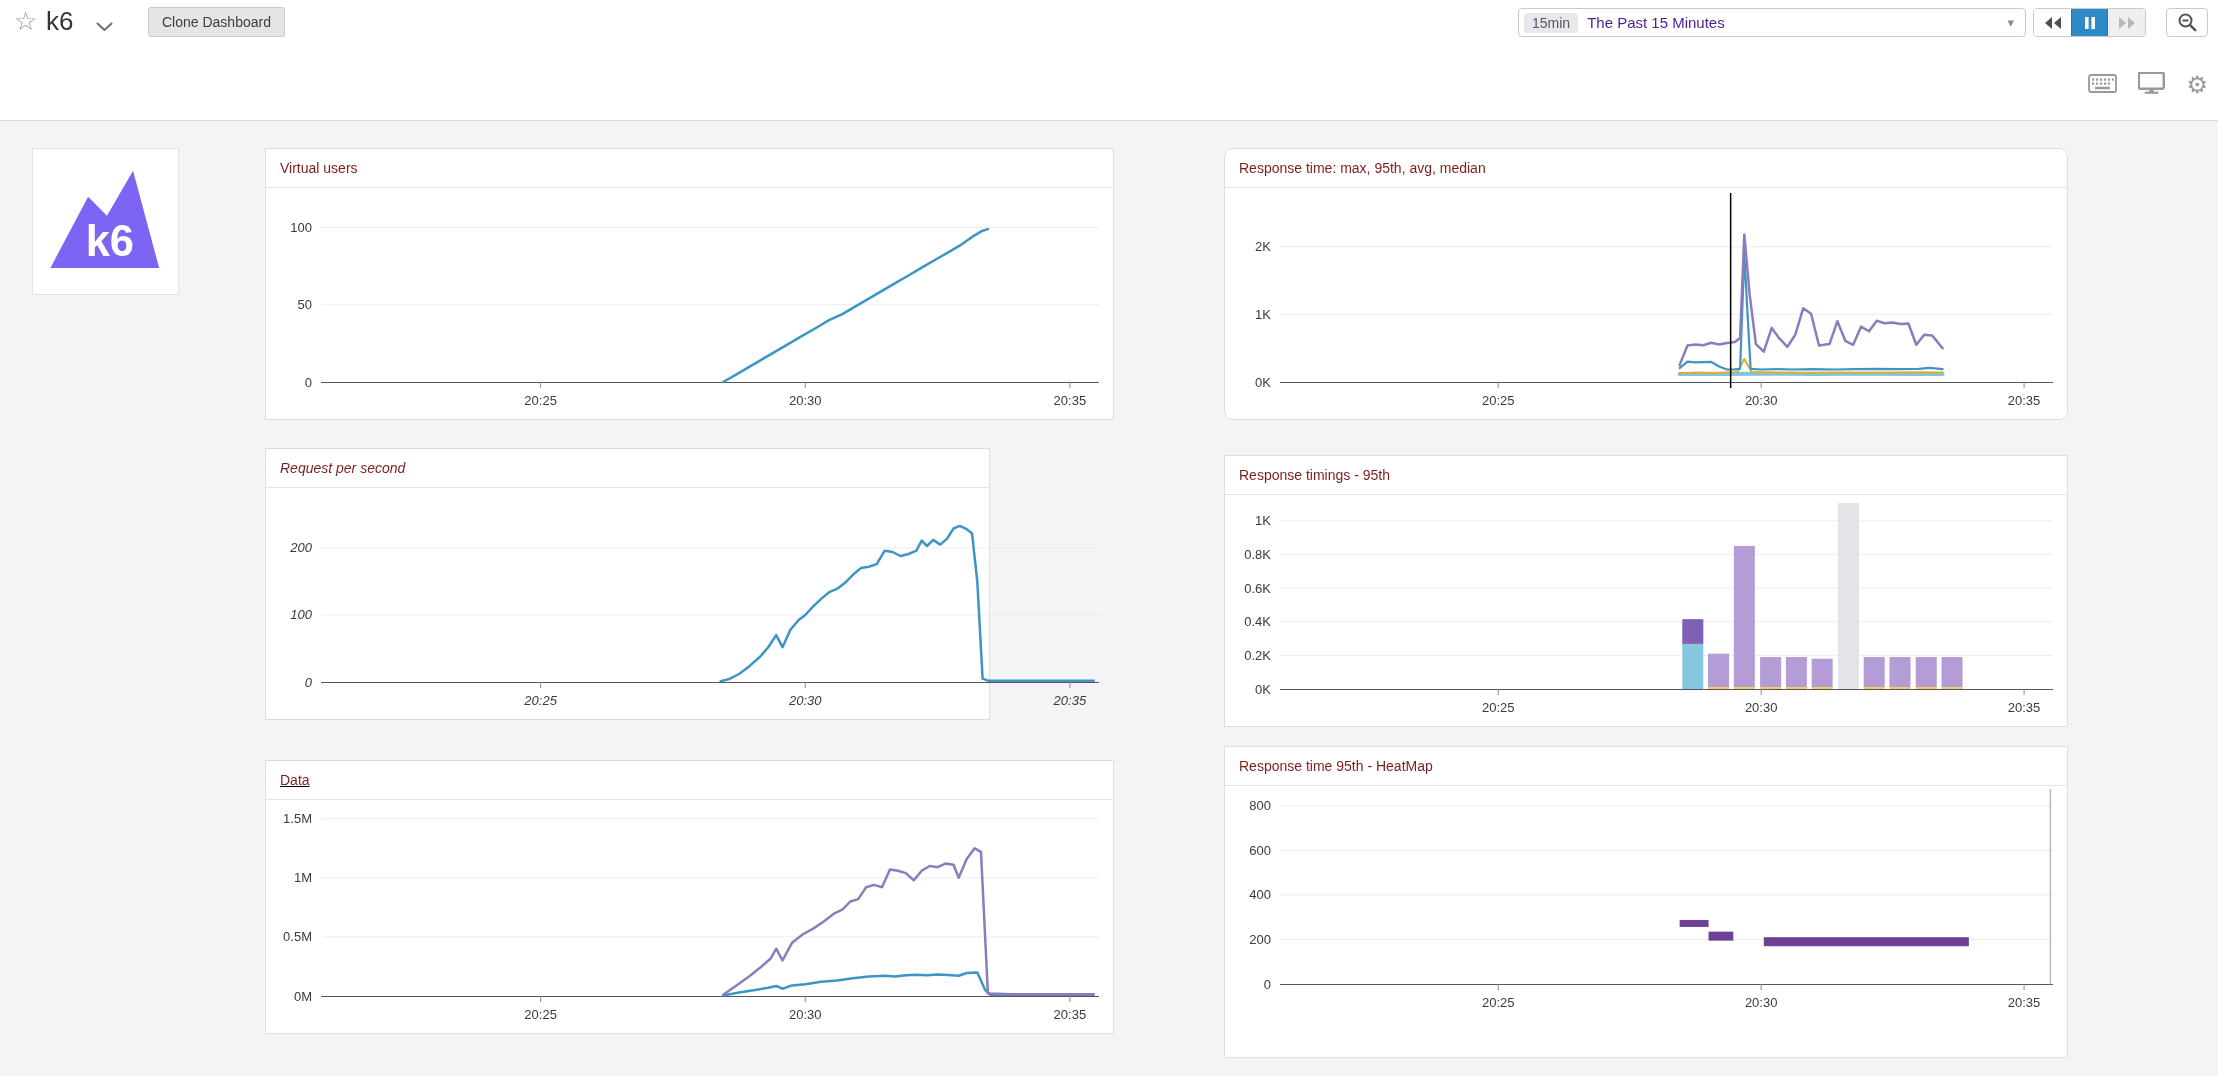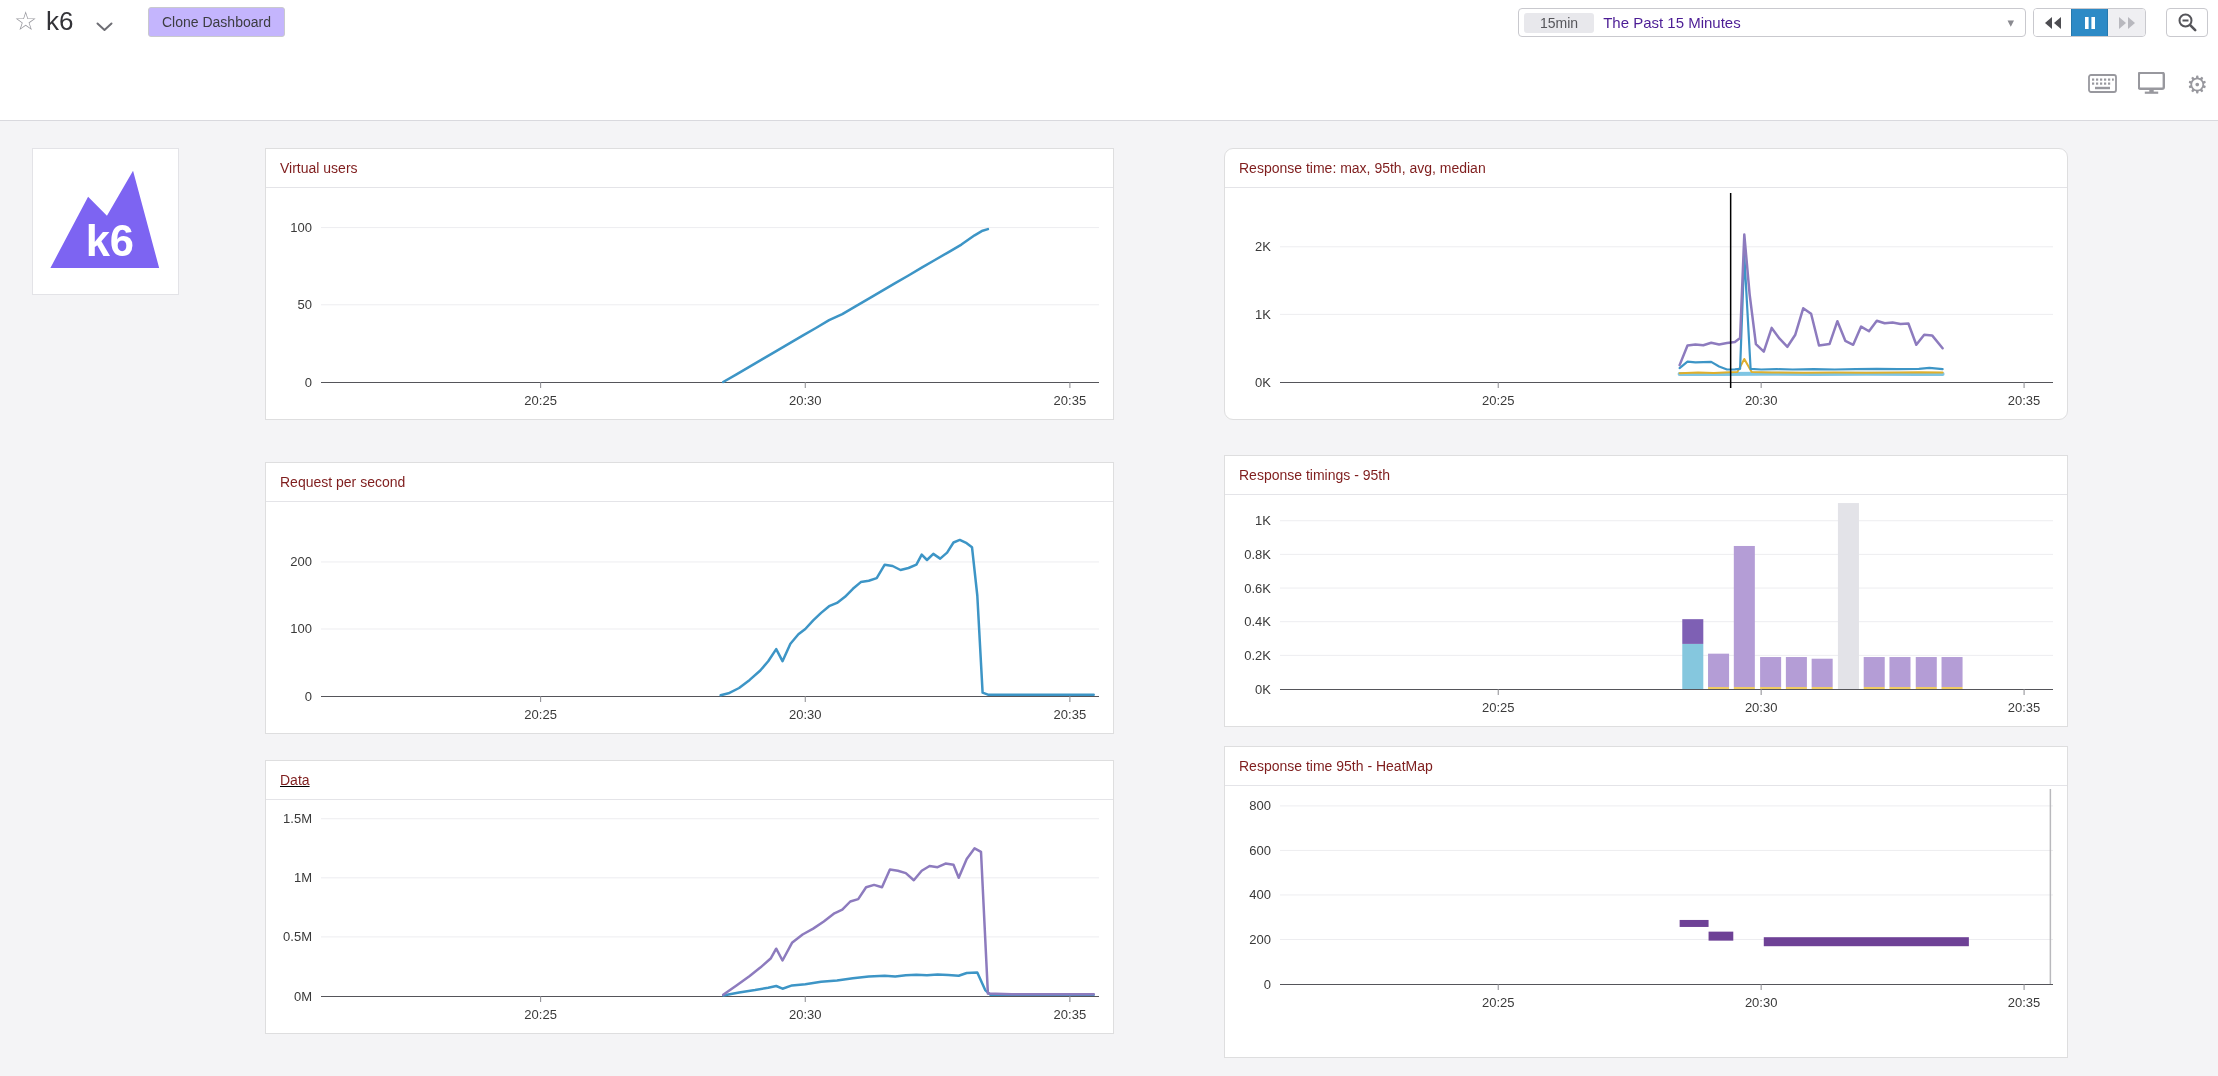--- a/index.html
+++ b/index.html
@@ -6,27 +6,27 @@
   html,body { width:2218px; height:1076px; overflow:hidden;
               font-family:"Liberation Sans", sans-serif; background:#f4f4f6; }
 
   
   .header { position:absolute; top:0; left:0; width:2218px; height:121px;
             background:#ffffff; border-bottom:1px solid #d9d9de; }
   .star { position:absolute; left:14px; top:6px; font-size:26px; color:#9a9aa0; cursor:pointer; }
   .dash-title { position:absolute; left:46px; top:6px; font-size:26px; color:#333338; }
   .title-chevron { position:absolute; left:96px; top:18px; }
   .clone-btn { position:absolute; left:148px; top:7px; height:30px; padding:0 13px;
-               background:#c4b5fd; border:1px solid #c9c9ce; border-radius:3px;
+               background:#e5e5e5; border:1px solid #c9c9ce; border-radius:3px;
                font-size:14px; color:#3c3c41; line-height:28px; cursor:pointer; }
 
   .time-picker { position:absolute; left:1518px; top:8px; width:508px; height:29px;
                  background:#fff; border:1px solid #c9c9ce; border-radius:4px;
                  display:flex; align-items:center; cursor:pointer; }
-  .tp-badge { background:#e8e8ec; border-radius:3px; margin:0 9px 0 5px; padding:2px 16px;
+  .tp-badge { background:#e8e8ec; border-radius:3px; margin:0 9px 0 5px; padding:2px 8px;
               font-size:14px; color:#55555a; }
   .tp-label { font-size:15px; color:#4c1d95; flex:1; }
   .tp-caret { font-size:13px; color:#8a8a90; margin-right:11px; }
 
   .ctl-group { position:absolute; left:2033px; top:8px; height:29px; display:flex;
                border:1px solid #c9c9ce; border-radius:4px; overflow:hidden; background:#fff; }
   .ctl-btn { width:37px; height:27px; display:flex; align-items:center; justify-content:center;
              cursor:pointer; background:#fff; }
   .ctl-btn.active { background:#2d8ac6; border-left:1px solid #2679ae; border-right:1px solid #2679ae; }
   .ctl-btn.disabled { background:#efeff2; }
@@ -39,21 +39,21 @@
 
   
   .content { position:absolute; top:122px; left:0; width:2218px; height:954px; background:#f4f4f6; }
 
   .logo-card { position:absolute; left:32px; top:26px; width:147px; height:147px;
                background:#fff; border:1px solid #e3e3e7; }
 
   .chart-card { position:absolute; background:#fff; border:1px solid #dededf; }
   .card-1 { left:265px; top:26px;  width:849px; height:272px; }
   .card-2 { left:1224px; top:26px; width:844px; height:272px;border-radius:9px; }
-  .card-3 { left:265px; top:340px; width:849px; height:272px; }
+  .card-3 { left:265px; top:326px; width:725px; height:272px;font-style:italic; }
   .card-4 { left:1224px; top:333px; width:844px; height:272px; }
   .card-5 { left:265px; top:638px; width:849px; height:274px;text-decoration:underline; }
   .card-6 { left:1224px; top:624px; width:844px; height:312px; }
   .chart-title { height:39px; padding:8px 14px; font-size:14px; color:#7f1d1d;
                  border-bottom:1px solid #e4e4e8; line-height:23px; }
   .chart-plot { position:absolute; left:0; right:0; top:40px; bottom:0; cursor:crosshair; }
   svg text { font-family:"Liberation Sans", sans-serif; }
 </style>
 </head>
 <body>

